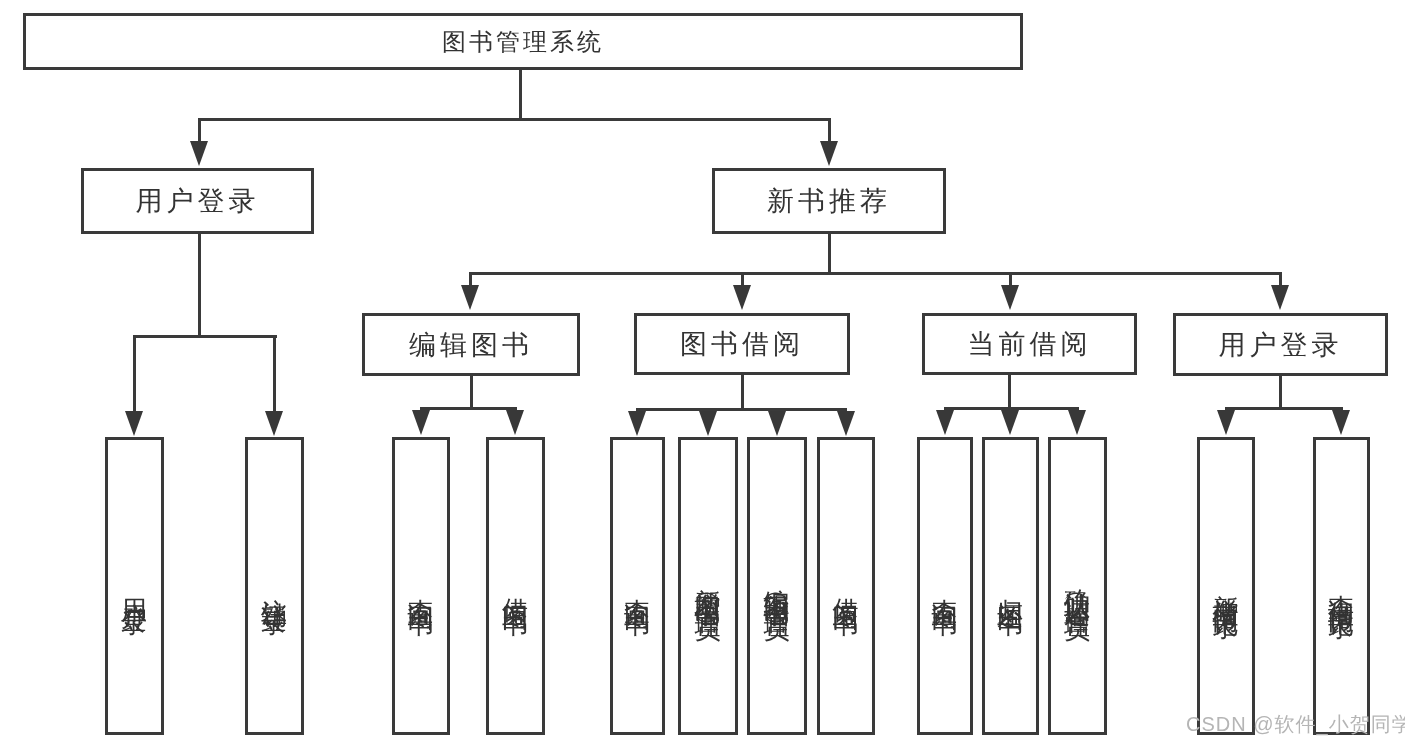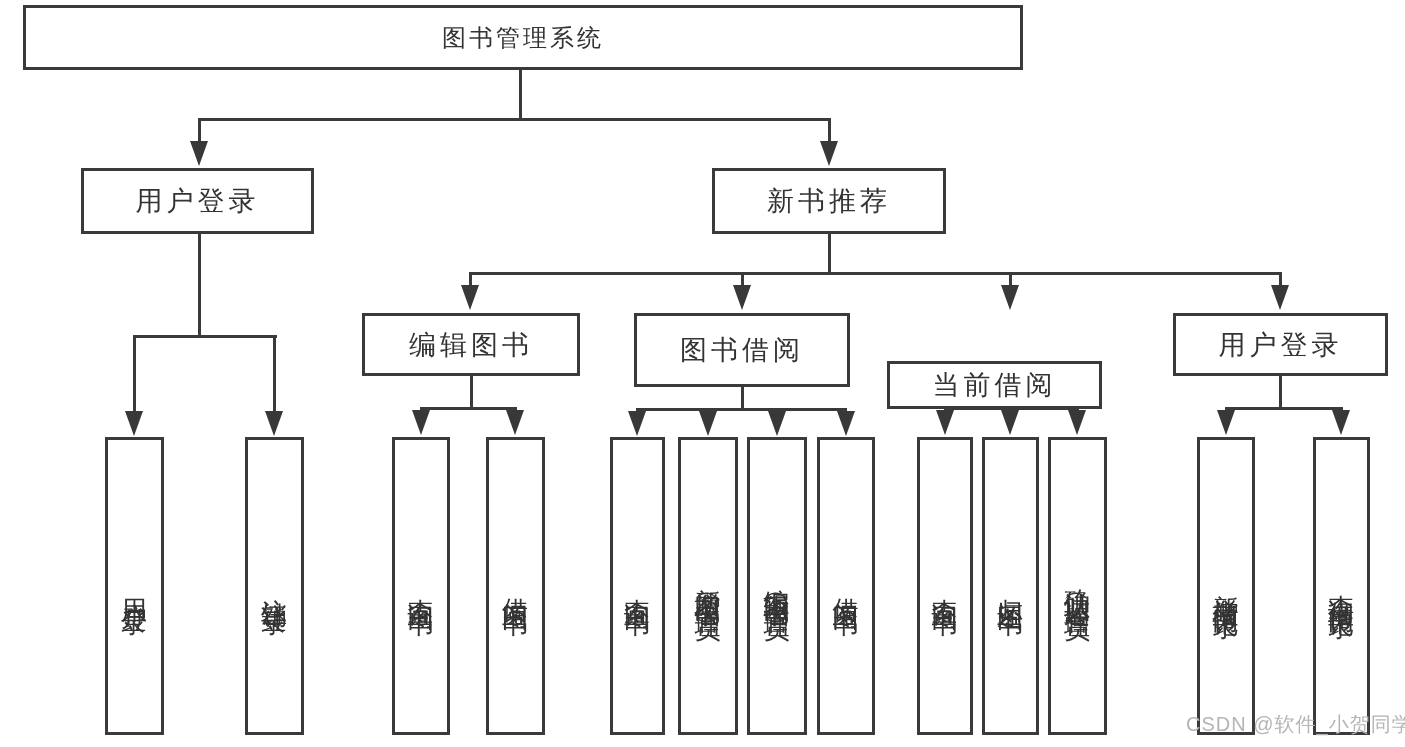--- a/index.html
+++ b/index.html
@@ -57,21 +57,21 @@
     letter-spacing: 1px;
     z-index: 5;
     white-space: nowrap;
   }
 </style>
 </head>
 <body>
 
 <div class="canvas">
 
-  <div class="box hbox root-box" style="left:23px; top:5px; width:1000px; height:65px;">
+  <div class="box hbox root-box" style="left:23px; top:13px; width:1000px; height:57px;">
     <span>图书管理系统</span>
   </div>
 
   <div class="ln" style="left:519px; top:66px; width:3px; height:54px;"></div>
   <div class="ln" style="left:198px; top:118px; width:633px; height:3px;"></div>
   <div class="ln" style="left:198px; top:118px; width:3px; height:28px;"></div>
   <div class="ln" style="left:828px; top:118px; width:3px; height:28px;"></div>
   <div class="arr" style="left:190px; top:141px;"></div>
   <div class="arr" style="left:820px; top:141px;"></div>
 
@@ -96,24 +96,24 @@
   <div class="ln" style="left:1009px; top:272px; width:3px; height:18px;"></div>
   <div class="ln" style="left:1279px; top:272px; width:3px; height:18px;"></div>
   <div class="arr" style="left:461px; top:285px;"></div>
   <div class="arr" style="left:733px; top:285px;"></div>
   <div class="arr" style="left:1001px; top:285px;"></div>
   <div class="arr" style="left:1271px; top:285px;"></div>
 
   <div class="box hbox l3-box" style="left:362px; top:313px; width:218px; height:63px;">
     <span>编辑图书</span>
   </div>
-  <div class="box hbox l3-box" style="left:634px; top:313px; width:216px; height:74px;">
+  <div class="box hbox l3-box" style="left:634px; top:313px; width:216px; height:62px;">
     <span>图书借阅</span>
   </div>
-  <div class="box hbox l3-box" style="left:887px; top:313px; width:215px; height:48px;margin-top:48px;">
+  <div class="box hbox l3-box" style="left:922px; top:313px; width:215px; height:62px;">
     <span>当前借阅</span>
   </div>
   <div class="box hbox l3-box" style="left:1173px; top:313px; width:215px; height:63px;">
     <span>用户登录</span>
   </div>
 
   <div class="ln" style="left:470px; top:374px; width:3px; height:35px;"></div>
   <div class="ln" style="left:420px; top:407px; width:97px; height:3px;"></div>
   <div class="arr" style="left:412px; top:410px;"></div>
   <div class="arr" style="left:506px; top:410px;"></div>

